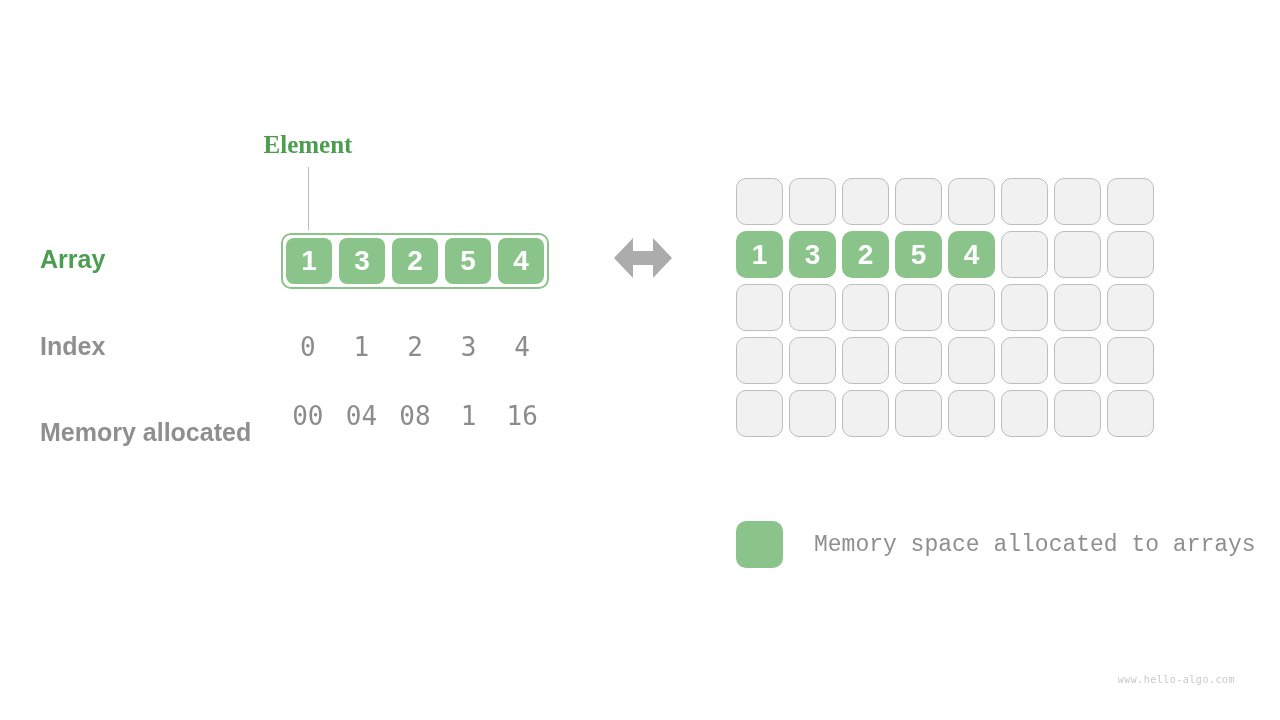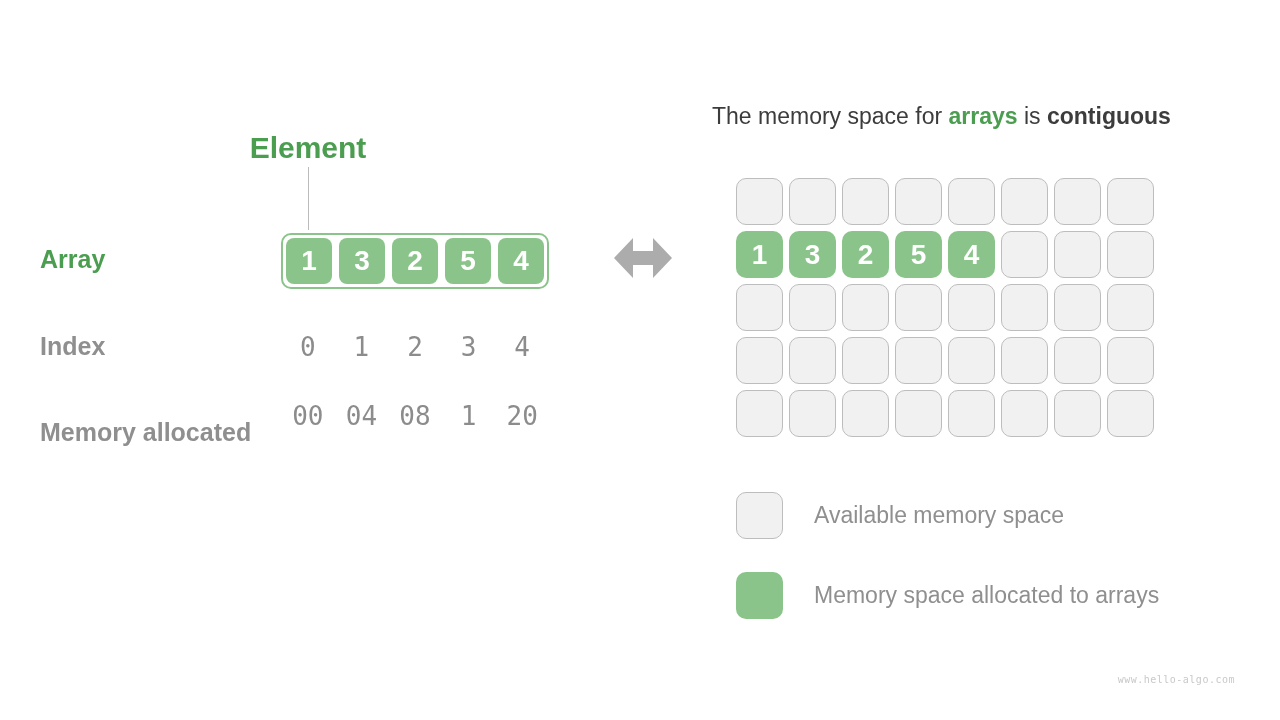--- a/index.html
+++ b/index.html
@@ -15,21 +15,21 @@
     --line-gray:#BBBBBB;
   }
   html,body{margin:0;padding:0;background:#fff;}
   .canvas{
     position:relative;width:1280px;height:720px;background:#fff;overflow:hidden;
     font-family:"Liberation Sans","DejaVu Sans",sans-serif;
   }
   
   .element-label{
     position:absolute;left:238px;top:131px;width:140px;text-align:center;
-    font-size:30px;font-weight:bold;color:var(--green-text);
+    font-size:25px;font-weight:bold;color:var(--green-text);font-family:Liberation Serif, serif;
   }
   .pointer-line{
     position:absolute;left:308px;top:167px;width:1px;height:63px;
     background:var(--line-gray);
   }
   .side-label{
     position:absolute;left:40px;width:260px;text-align:left;
     font-size:25px;font-weight:bold;line-height:26px;
   }
   .array-label{top:246px;color:var(--green-text);}
@@ -70,21 +70,21 @@
     background:var(--cell-gray-fill);border:1.5px solid var(--cell-gray-border);
   }
   .gcell.alloc{
     background:var(--green-fill);border:none;
     color:#fff;font-weight:bold;font-size:28px;line-height:47px;text-align:center;
   }
   .legend-row{
     position:absolute;left:736px;display:flex;align-items:center;gap:31px;height:47px;
   }
   .legend-row.r0{top:492px;}
-  .legend-row.r1{top:572px;}
+  .legend-row.r1{top:521px;font-family:Liberation Mono, monospace;}
   .swatch{width:47px;height:47px;border-radius:10px;box-sizing:border-box;flex:0 0 auto;}
   .swatch.available{background:var(--cell-gray-fill);border:1.5px solid var(--cell-gray-border);}
   .swatch.allocated{background:var(--green-fill);}
   .legend-label{font-size:23px;color:var(--label-gray);white-space:nowrap;}
   
   .watermark{
     position:absolute;right:45px;top:674px;
     font-family:"DejaVu Sans Mono","Liberation Mono",monospace;
     font-size:10px;letter-spacing:0.5px;color:var(--watermark-gray);
   }
@@ -114,28 +114,27 @@
       <span>3</span>
       <span>4</span>
     </div>
 
   <div class="side-label memory-label">Memory allocated</div>
   <div class="value-row memory-row">
       <span>00</span>
       <span>04</span>
       <span>08</span>
       <span>1</span>
-      <span>20</span>
+      <span>16</span>
     </div>
 
   <svg class="mid-arrow" width="58" height="40" viewBox="0 0 58 40" aria-hidden="true">
     <path d="M0,20 L19,0 L19,13 L39,13 L39,0 L58,20 L39,40 L39,27 L19,27 L19,40 Z" fill="var(--arrow-gray)"></path>
   </svg>
 
-  <div class="title"><span>The memory space for </span><span class="hl">arrays</span><span> is </span><span class="em">contiguous</span></div>
 
   <div class="memory-grid">
       <div class="gcell"></div>
       <div class="gcell"></div>
       <div class="gcell"></div>
       <div class="gcell"></div>
       <div class="gcell"></div>
       <div class="gcell"></div>
       <div class="gcell"></div>
       <div class="gcell"></div>
@@ -166,23 +165,19 @@
       <div class="gcell"></div>
       <div class="gcell"></div>
       <div class="gcell"></div>
       <div class="gcell"></div>
       <div class="gcell"></div>
       <div class="gcell"></div>
       <div class="gcell"></div>
       <div class="gcell"></div>
     </div>
 
-  <div class="legend-row r0">
-    <div class="swatch available"></div>
-    <div class="legend-label">Available memory space</div>
-  </div>
   <div class="legend-row r1">
     <div class="swatch allocated"></div>
     <div class="legend-label">Memory space allocated to arrays</div>
   </div>
 
   <div class="watermark">www.hello-algo.com</div>
 </div>
 
 </body></html>

